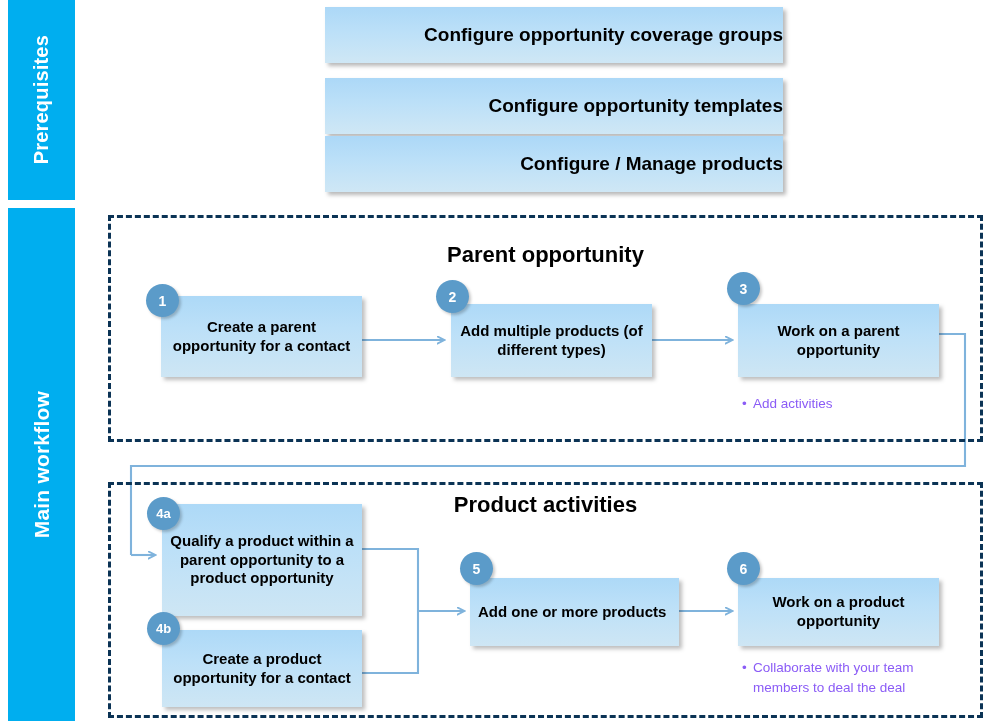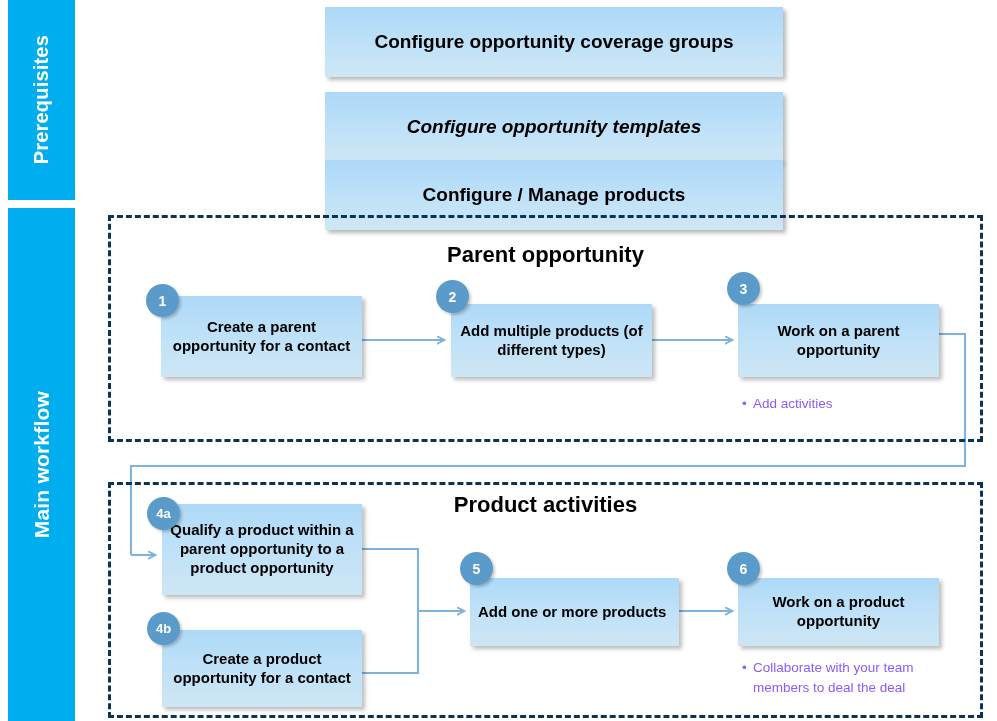--- a/index.html
+++ b/index.html
@@ -27,30 +27,30 @@
     letter-spacing:.2px;
   }
   #band-prereq{left:8px;top:0px;width:67px;height:200px;}
   #band-prereq .band-label{font-size:20px;}
   #band-main{left:8px;top:208px;width:67px;height:513px;}
   #band-main .band-label{font-size:21px;}
 
   
   .pbox{
     position:absolute;
-    left:325px;width:458px;height:70px;
+    left:325px;width:458px;height:56px;
     background:linear-gradient(180deg,#ACD8F7 0%,#BCE0F8 45%,#CFE7F5 100%);
     box-shadow:3px 3px 4px rgba(0,0,0,.28);
-    display:flex;align-items:center;justify-content:center;
+    display:flex;align-items:center;justify-content:flex-end;
     text-align:center;
     font-size:19px;font-weight:bold;color:#000000;
   }
   #pbox-0{top:7px;}
-  #pbox-1{top:92px;font-style:italic;}
-  #pbox-2{top:160px;}
+  #pbox-1{top:78px;}
+  #pbox-2{top:136px;}
 
   
   .group{
     position:absolute;
     border:3px dashed #0B3355;
     box-sizing:border-box;
   }
   #group-parent{left:108px;top:215px;width:875px;height:227px;}
   #group-product{left:108px;top:482px;width:875px;height:236px;}
   .group-title{
@@ -87,21 +87,21 @@
 
   
   #step-1{left:161px;top:296px;width:201px;height:81px;}
   #badge-1{left:146px;top:284px;}
   #step-2{left:451px;top:304px;width:201px;height:73px;}
   #badge-2{left:436px;top:280px;}
   #step-3{left:738px;top:304px;width:201px;height:73px;}
   #badge-3{left:727px;top:272px;}
 
   
-  #step-4a{left:162px;top:504px;width:200px;height:91px;}
+  #step-4a{left:162px;top:504px;width:200px;height:112px;}
   #badge-4a{left:147px;top:497px;}
   #step-4b{left:162px;top:630px;width:200px;height:77px;}
   #badge-4b{left:147px;top:612px;}
   #step-5{left:470px;top:578px;width:209px;height:68px;}
   #badge-5{left:460px;top:552px;}
   #step-6{left:738px;top:578px;width:201px;height:68px;}
   #badge-6{left:727px;top:552px;}
 
   
   .note{

